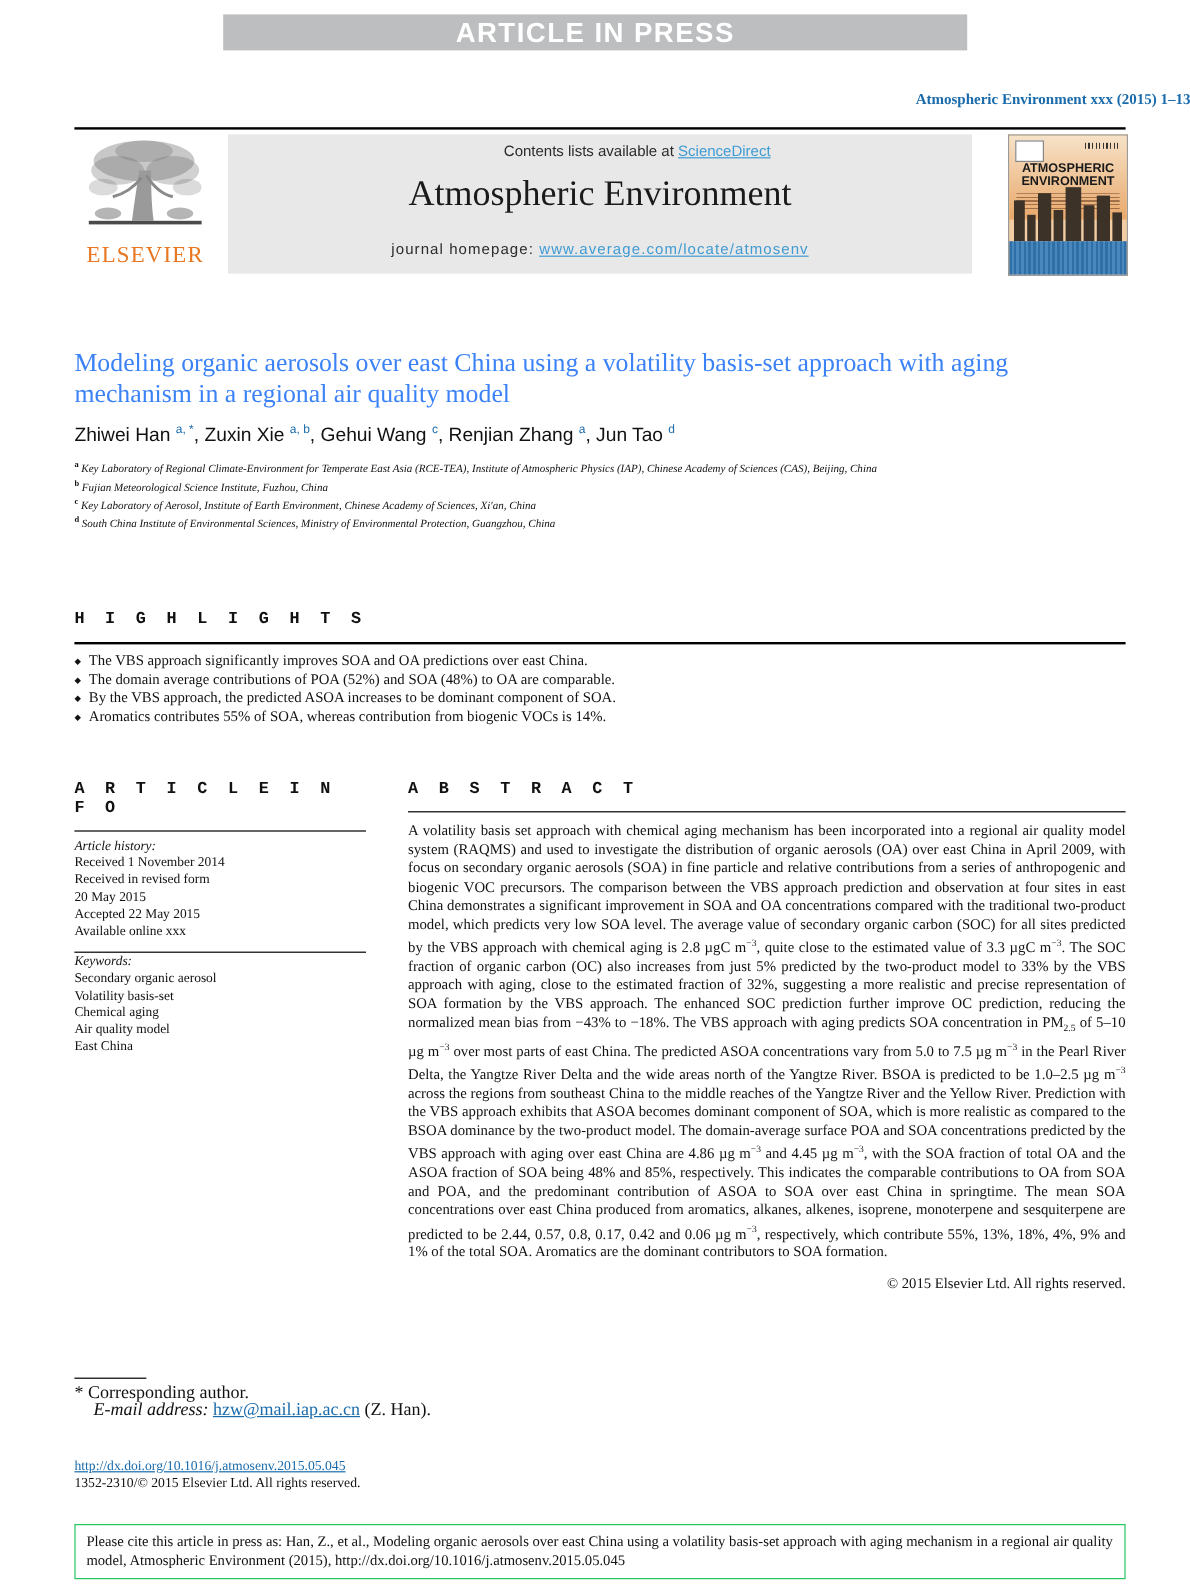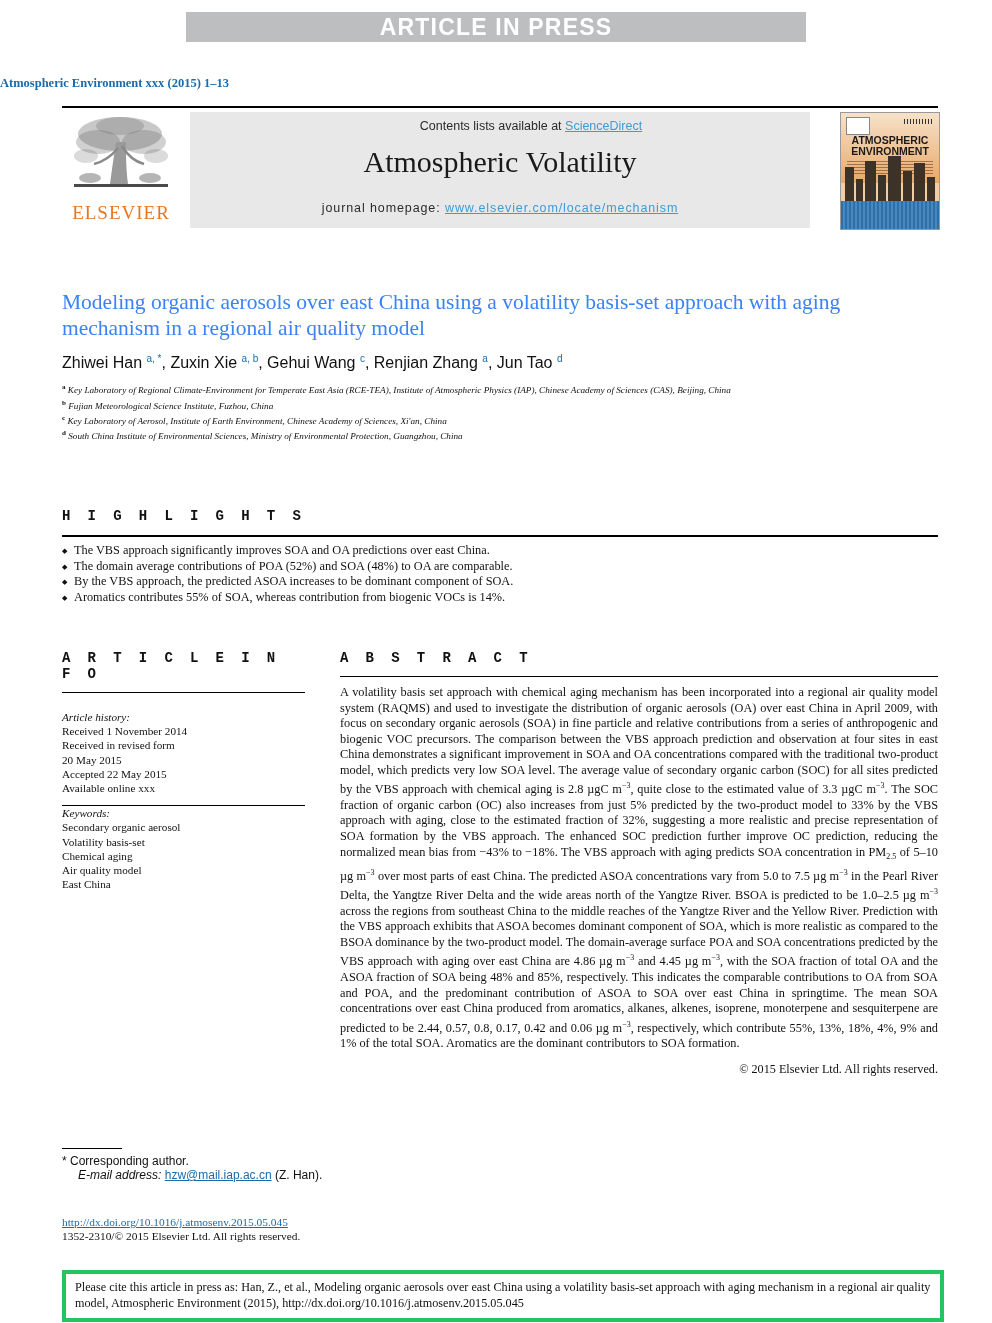--- a/index.html
+++ b/index.html
@@ -34,21 +34,21 @@
     text-align: center;
     line-height: 30px;
   }
 
   
   .journal-ref {
     position: absolute;
     left: 0;
     top: 76px;
     width: 992px;
-    text-align: left;
+    text-align: right;
     font-family: "Liberation Serif", serif;
     font-weight: bold;
     font-size: 12.5px;
     color: #1a6bab;
   }
 
   
   .masthead {
     position: absolute;
     left: 62px;
@@ -261,21 +261,21 @@
     position: absolute;
     left: 340px;
     top: 650px;
     width: 598px;
   }
   .rule-thin {
     margin-top: 10px;
     border-top: 1.6px solid #000;
   }
   .info-body {
-    margin-top: 17px;
+    margin-top: 5px;
     font-family: "Liberation Serif", serif;
     font-size: 11.2px;
     line-height: 14.2px;
     color: #111;
   }
   .info-body .it { font-style: italic; }
   .kw-block { margin-top: 0; }
   .abstract-text {
     margin-top: 8px;
     font-family: "Liberation Serif", serif;
@@ -298,22 +298,22 @@
     left: 62px;
     top: 1148px;
     width: 440px;
   }
   .foot-rule {
     width: 60px;
     border-top: 1px solid #000;
     margin-bottom: 5px;
   }
   .foot-text {
-    font-family: Liberation Sans, sans-serif;
-    font-size: 12px;
+    font-family: Liberation Serif, serif;
+    font-size: 15px;
     line-height: 14px;
     color: #111;
     padding-left: 10px;
     text-indent: -10px;
   }
   .foot-text .it { font-style: italic; }
   .mail-link { color: #1a6bab; }
 
   .doi-block {
     position: absolute;
@@ -332,21 +332,21 @@
     color: #111;
   }
 
   
   .cite-box {
     position: absolute;
     left: 62px;
     top: 1270px;
     width: 874px;
     height: 44px;
-    border: 4px solid #22c55e;
+    border: 1px solid #22c55e;
     background: #ffffff;
   }
   .cite-text {
     padding: 6px 9px 0 9px;
     font-family: "Liberation Serif", serif;
     font-size: 12.2px;
     line-height: 15.5px;
     color: #111;
   }
   sup.sm { font-size: 8px; vertical-align: super; }
@@ -383,23 +383,23 @@
         <ellipse cx="80" cy="66" rx="11" ry="5"></ellipse>
       </g>
     </svg>
     <div class="elsevier-word">ELSEVIER</div>
   </div>
 
   <div class="center-panel">
     <div class="contents-line">
       <span>Contents lists available at </span><a class="sciencedirect-link" href="#">ScienceDirect</a>
     </div>
-    <div class="journal-title">Atmospheric Volatility</div>
+    <div class="journal-title">Atmospheric Environment</div>
     <div class="homepage-line">
-      <span>journal homepage: </span><a class="homepage-url" href="#">www.elsevier.com/locate/mechanism</a>
+      <span>journal homepage: </span><a class="homepage-url" href="#">www.average.com/locate/atmosenv</a>
     </div>
   </div>
 
   <div class="cover-thumb">
     <div class="cover-sky"></div>
     <div class="cover-elsevier-box"></div>
     <div class="cover-barcode"></div>
     <div class="cover-title">
       <span>ATMOSPHERIC</span><br>
       <span>ENVIRONMENT</span>

